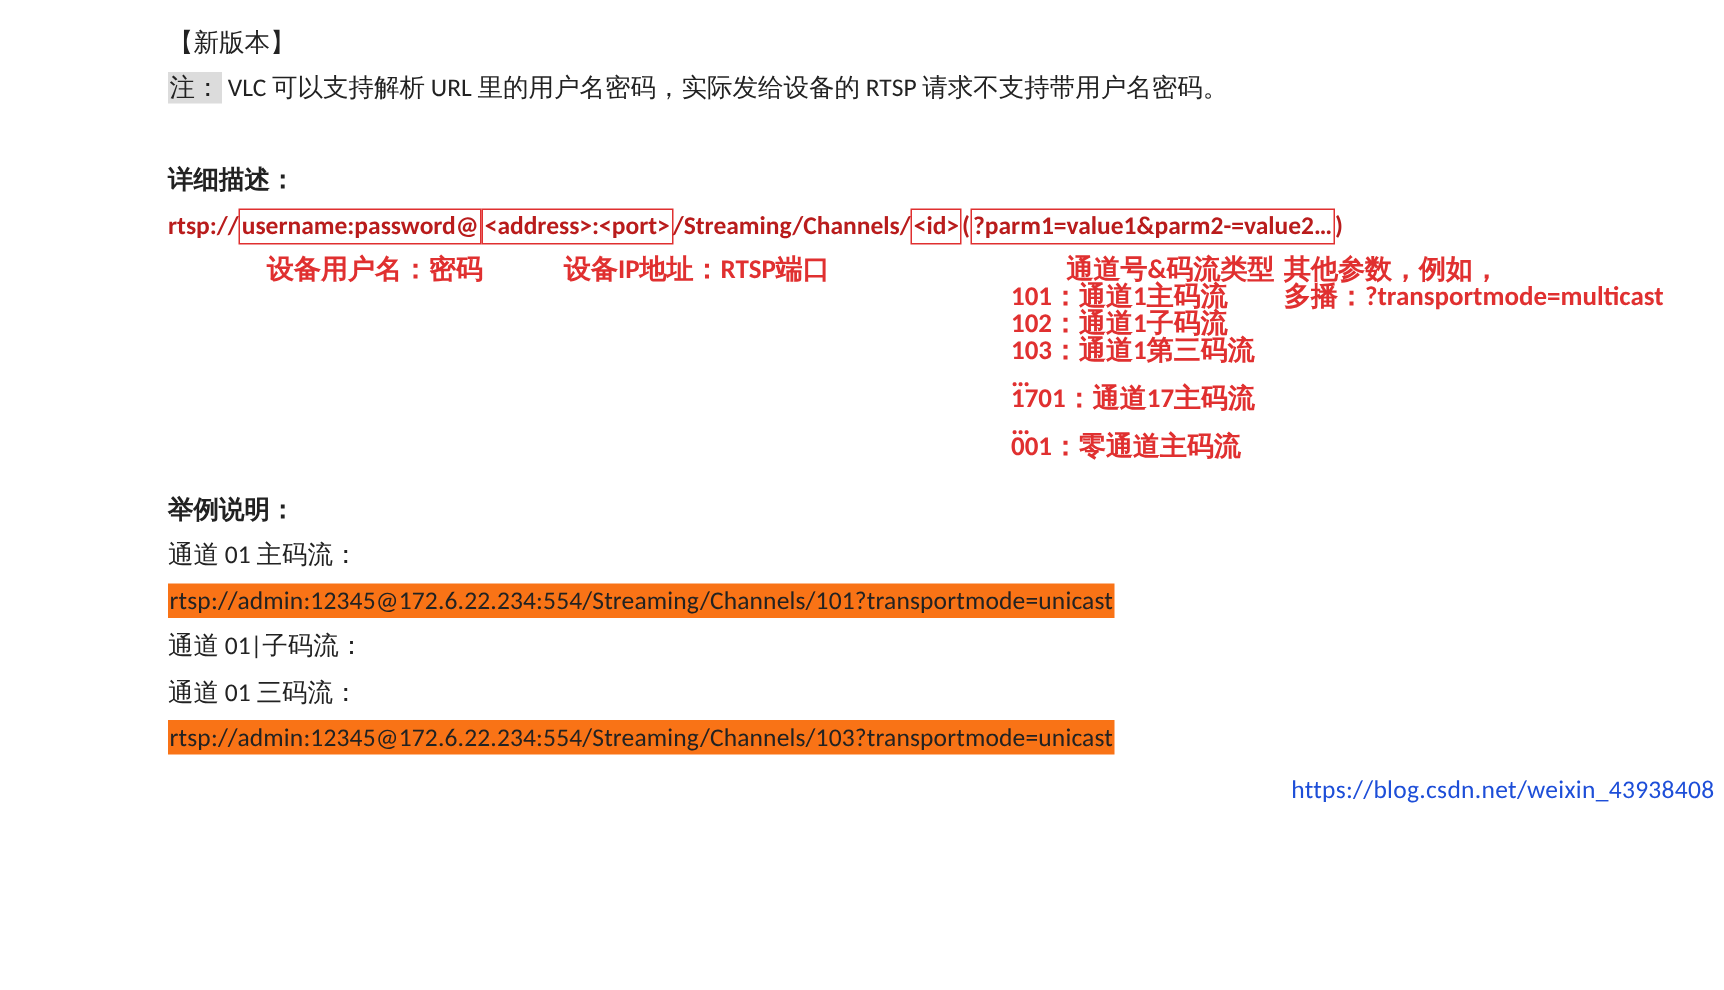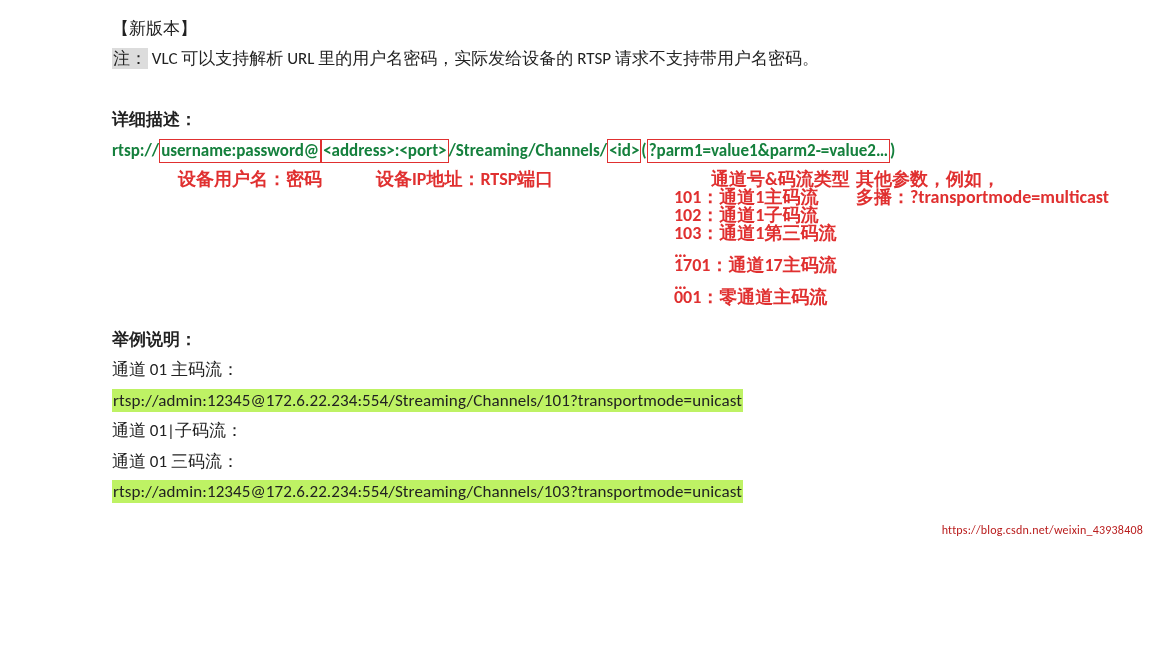--- a/index.html
+++ b/index.html
@@ -24,29 +24,29 @@
   .bold { font-weight: 700; }
   .hl-note-label {
     background: #dcdcdc;
     padding: 0 1px;
   }
   .url-plain {
     font-family: "Calibri", Arial, sans-serif;
     letter-spacing: 0.1px;
   }
   .grey-hl {
-    background: #bef264;
+    background: #f97316;
     padding: 1px 1px;
   }
   
   .detail-url {
     position: relative;
     margin-top: 6px;
     font-weight: 700;
-    color: #15803d;
+    color: #b91c1c;
     font-size: 17px;
     white-space: nowrap;
   }
   .detail-url span {
     font-family: "Calibri", Arial, sans-serif;
   }
   .boxed {
     border: 1px solid #e03030;
     padding: 0 1px;
     display: inline-block;
@@ -63,22 +63,22 @@
     height: 160px;
   }
   .anno {
     position: absolute;
     white-space: nowrap;
   }
   .watermark {
     position: absolute;
     right: 6px;
     bottom: 2px;
-    font-size: 12px;
-    color: #b91c1c;
+    font-size: 17px;
+    color: #1d4ed8;
     letter-spacing: 0.2px;
   }
 </style>
 </head>
 <body>
 
 <div class="page">
 
   <div class="line">【新版本】</div>
 

